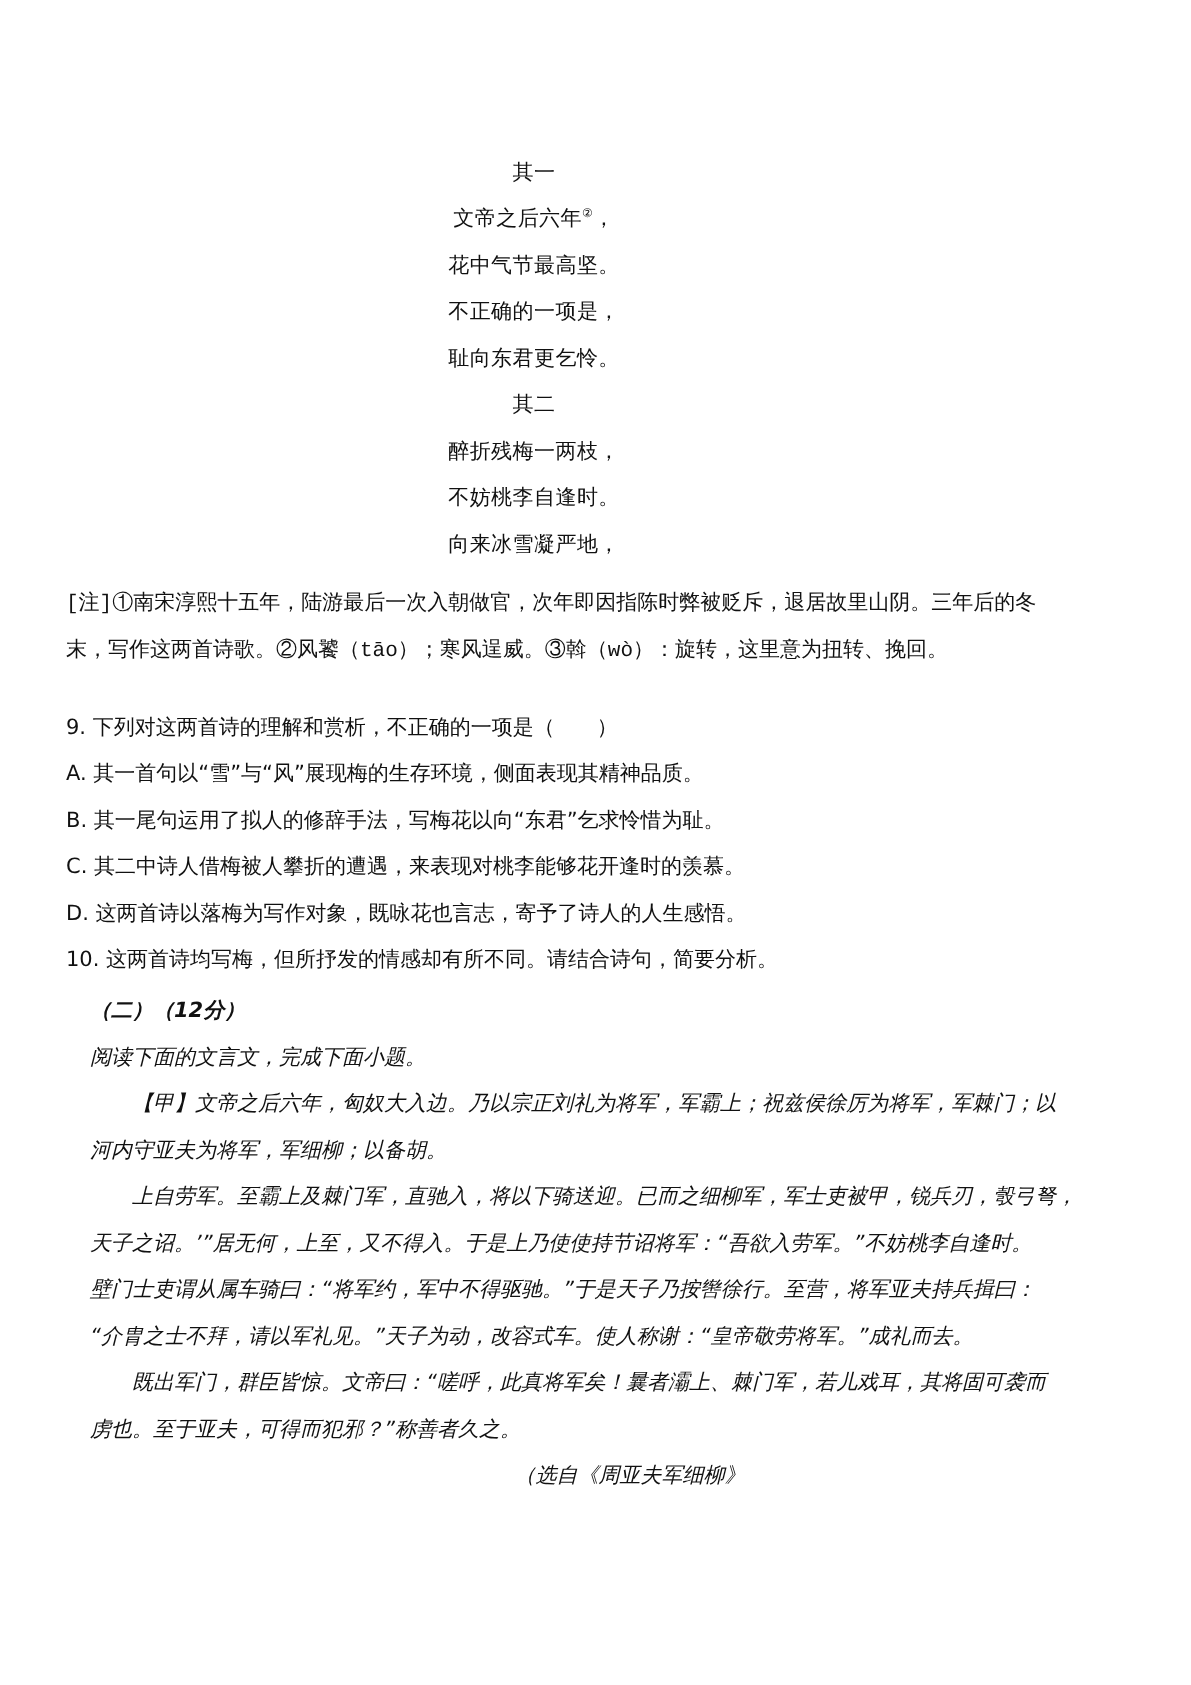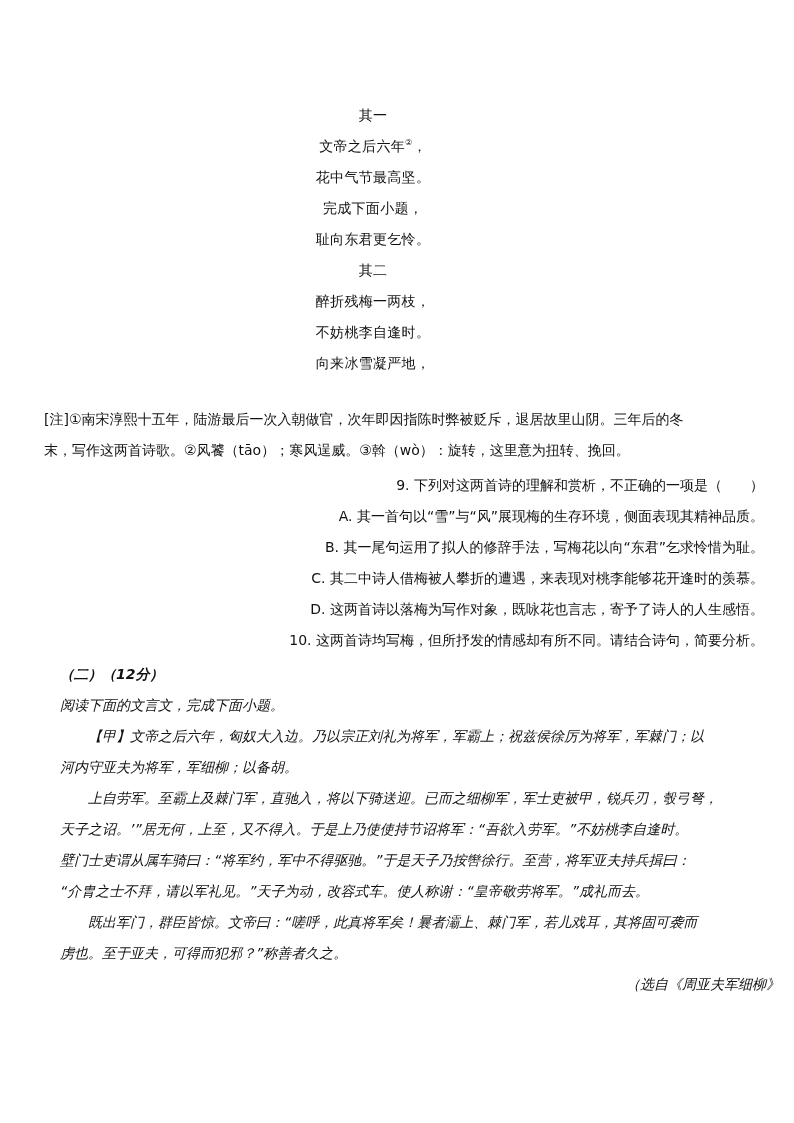--- a/index.html
+++ b/index.html
@@ -18,21 +18,21 @@
     }
     .page {
       position: absolute;
       left: 0;
       top: 0;
       width: 794px;
       height: 1123px;
     }
     .poem {
       position: absolute;
-      left: 17px;
+      left: 0;
       width: 712px;
       top: 100px;
     }
     .poem-line {
       text-align: center;
       height: 31px;
       line-height: 31px;
       font-size: 14px;
       letter-spacing: 0.3px;
     }
@@ -52,37 +52,37 @@
       font-size: 14px;
       white-space: nowrap;
     }
     .indent {
       padding-left: 28px;
     }
     .bold {
       font-weight: bold;
     }
     .right {
-      text-align: right;
+      text-align: center;
       padding-right: 0;
     }
-    .notes { top: 404px; }
-    .questions { top: 470px; text-align: right; }
+    .notes { top: 388px; font-family: Liberation Mono, monospace; }
+    .questions { top: 470px; }
     .section { top: 659px; }
   </style>
 </head>
 <body>
 
 <div class="page">
 
   <div class="poem">
     <div class="poem-line">其一</div>
     <div class="poem-line"><span>文帝之后六年</span><sup class="ref">②</sup><span>，</span></div>
     <div class="poem-line">花中气节最高坚。</div>
-    <div class="poem-line">完成下面小题，</div>
+    <div class="poem-line">不正确的一项是，</div>
     <div class="poem-line">耻向东君更乞怜。</div>
     <div class="poem-line">其二</div>
     <div class="poem-line">醉折残梅一两枝，</div>
     <div class="poem-line">不妨桃李自逢时。</div>
     <div class="poem-line">向来冰雪凝严地，</div>
   </div>
 
   <div class="body-block notes" style="left:44px; width:720px;">
     <div class="line">[注]①南宋淳熙十五年，陆游最后一次入朝做官，次年即因指陈时弊被贬斥，退居故里山阴。三年后的冬</div>
     <div class="line">末，写作这两首诗歌。②风饕（tāo）；寒风逞威。③斡（wò）：旋转，这里意为扭转、挽回。</div>

